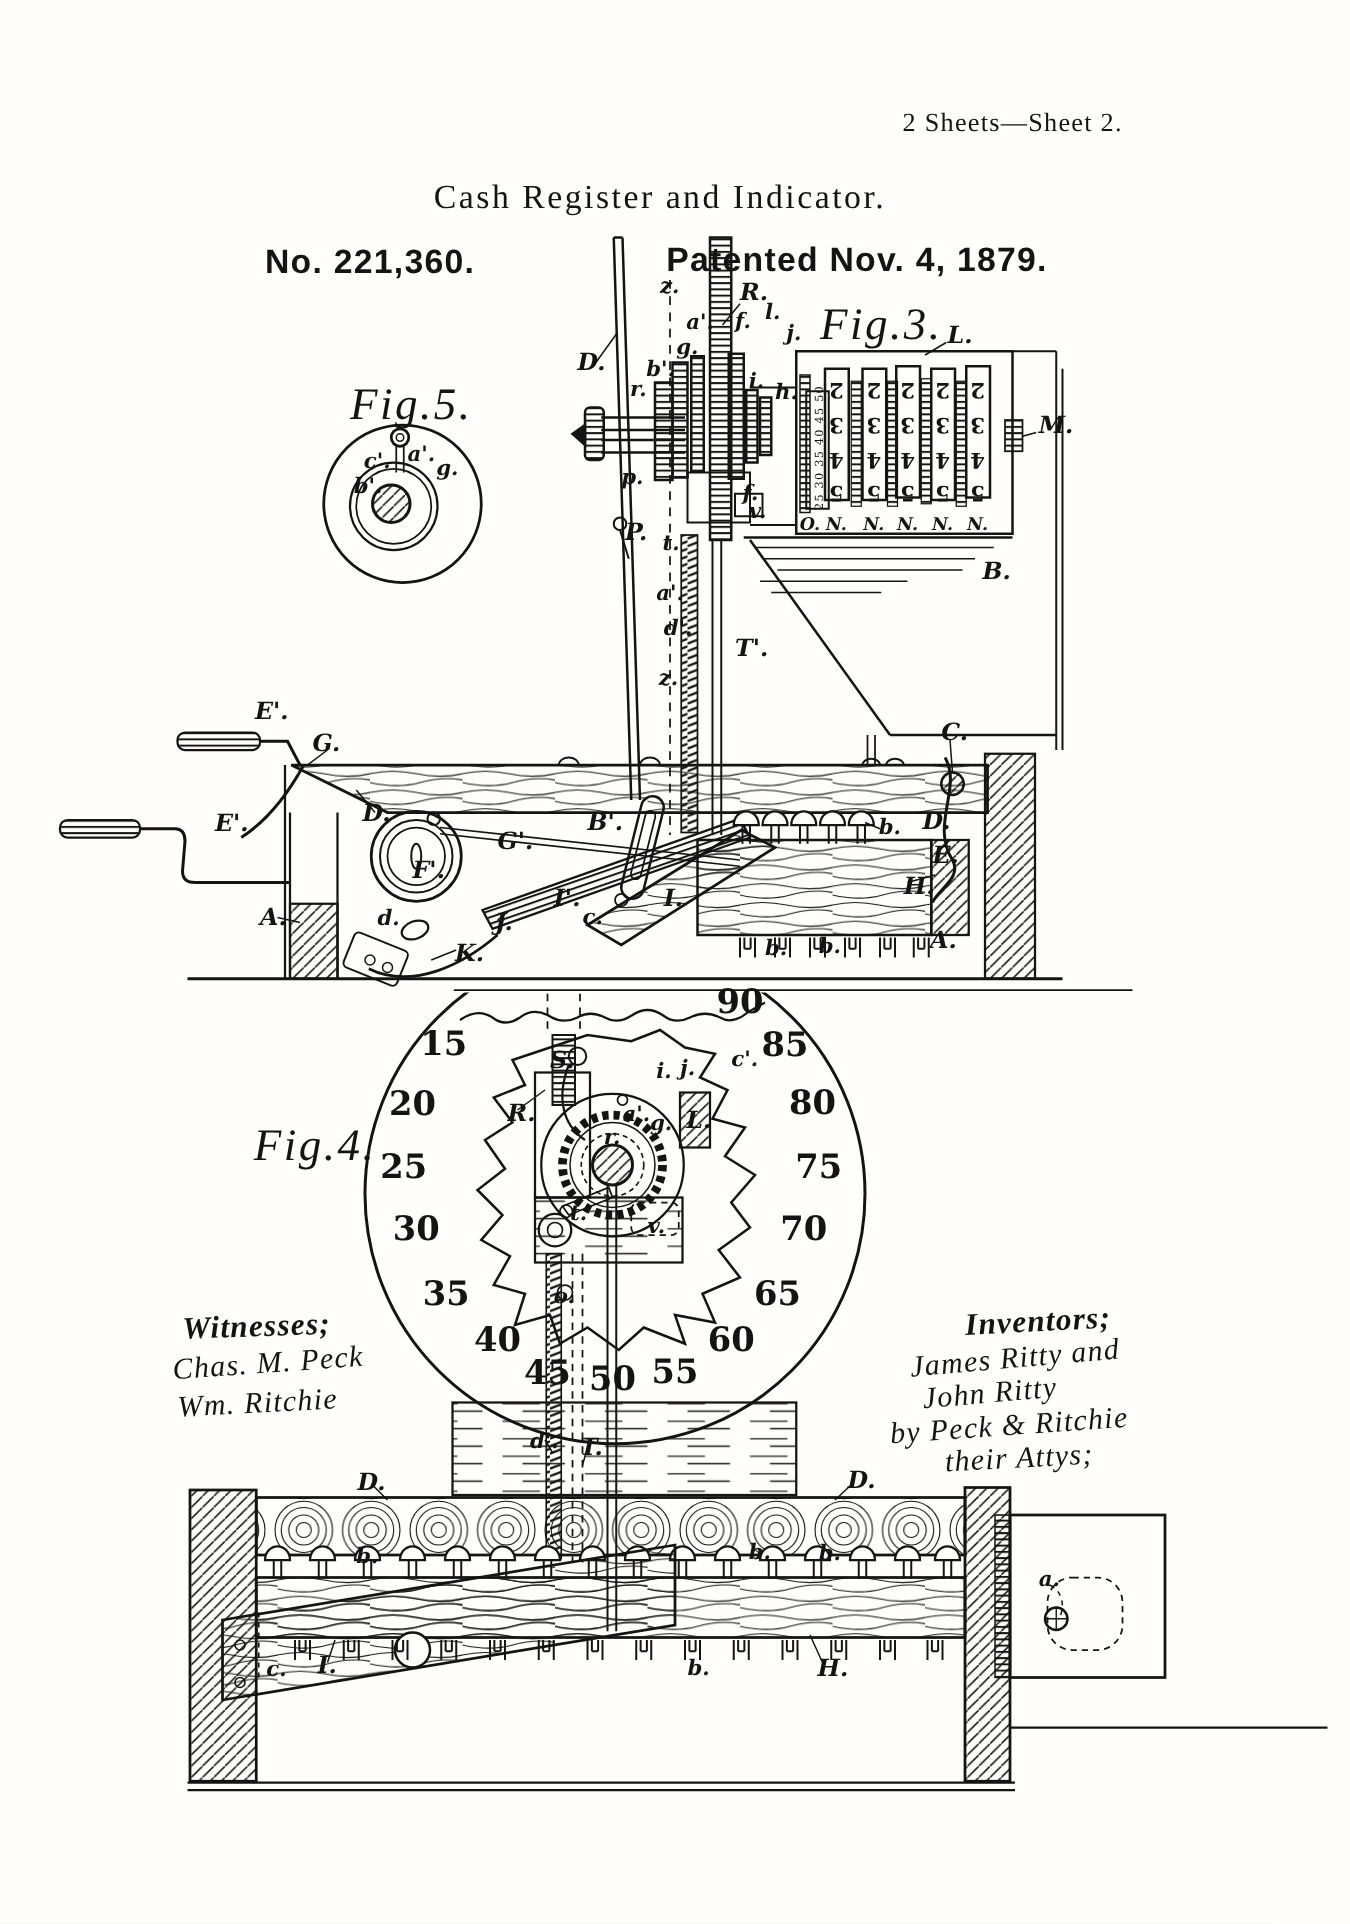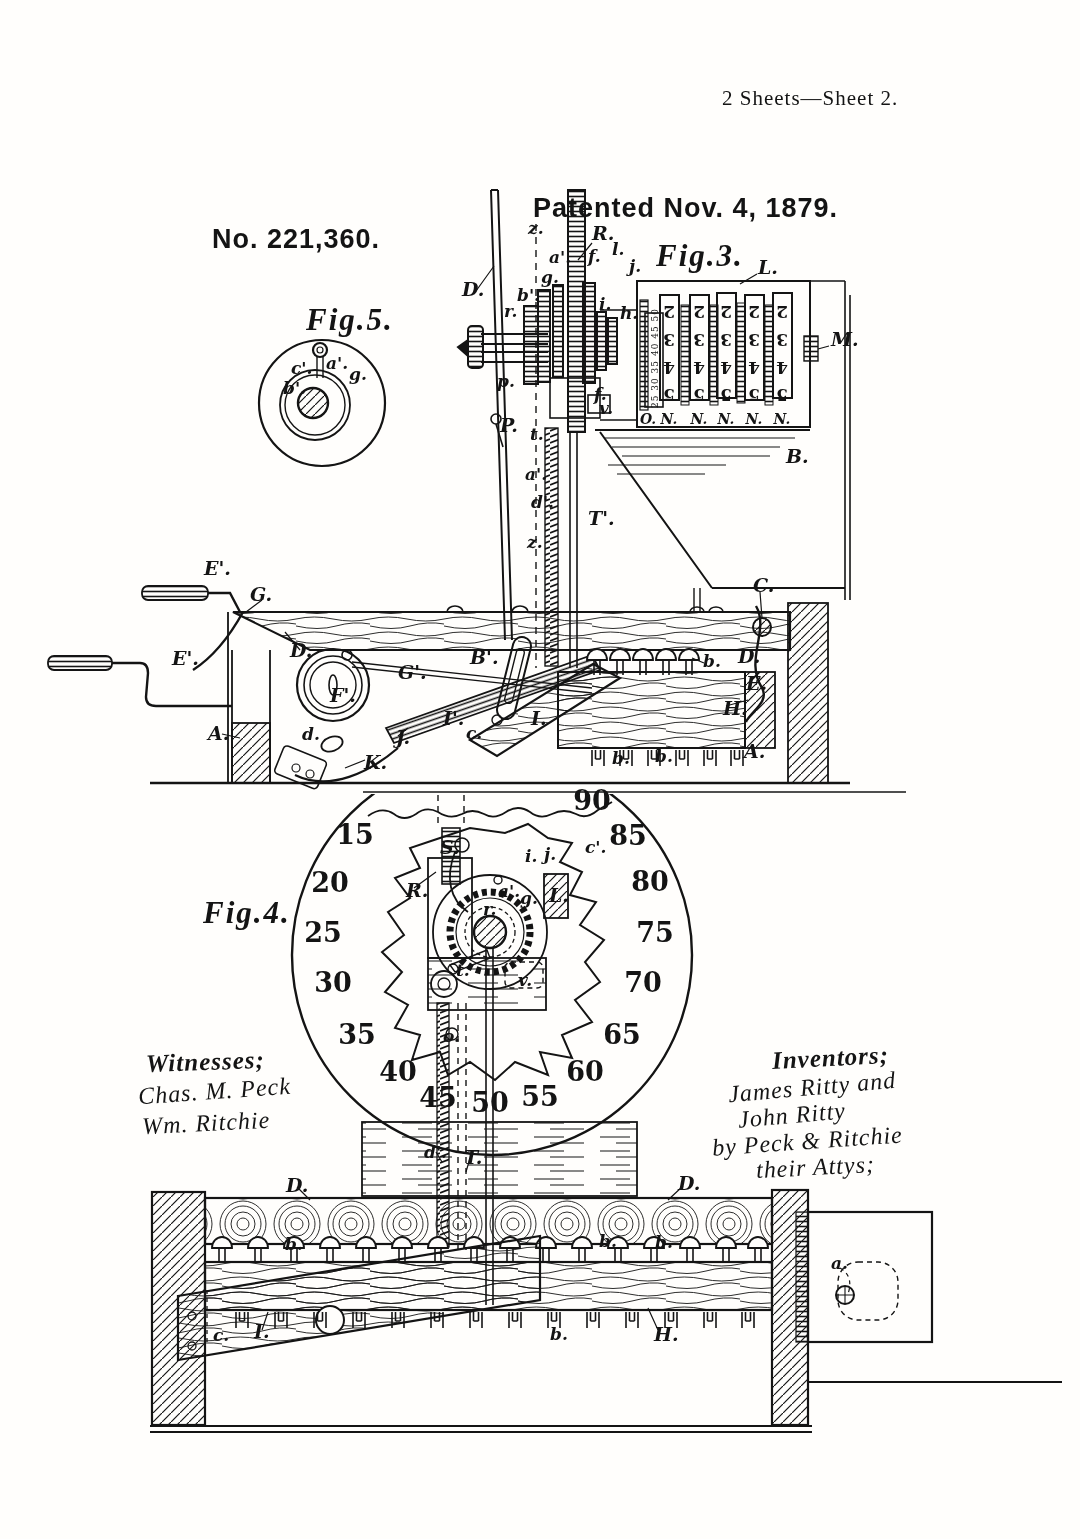--- a/index.html
+++ b/index.html
@@ -2,25 +2,25 @@
 <html><head>
 <meta charset="utf-8">
 <style>
   html,body{margin:0;padding:0;background:#e8e8e8;}
   .page{position:relative;width:1080px;height:1539px;margin:0 auto;background:#fffefc;overflow:hidden;
         font-family:"Liberation Serif","DejaVu Serif",serif;color:#141414;}
   .abs{position:absolute;}
   .sheet-label{top:86px;left:722px;width:190px;font-size:21px;letter-spacing:1px;}
   .title1{top:110px;left:318px;width:420px;text-align:center;font-size:30px;letter-spacing:4px;}
   .title2{top:142px;left:268px;width:520px;text-align:center;font-size:27px;letter-spacing:2px;}
-  .patno{top:194px;left:212px;font-family:"Liberation Sans","DejaVu Sans",sans-serif;font-weight:bold;font-size:27px;letter-spacing:1px;margin-top:30px;}
+  .patno{top:194px;left:212px;font-family:"Liberation Sans","DejaVu Sans",sans-serif;font-weight:bold;font-size:27px;letter-spacing:1px;}
   .patdate{top:193px;left:533px;font-family:"Liberation Sans","DejaVu Sans",sans-serif;font-weight:bold;font-size:27px;letter-spacing:1px;}
-  .figlab{font-style:italic;font-weight:bold;font-size:31px;letter-spacing:2px;}
+  .figlab{font-style:italic;font-weight:normal;font-size:36px;letter-spacing:2px;}
   .fig3{top:238px;left:656px;}
-  .fig5{top:302px;left:306px;}
+  .fig5{top:302px;left:280px;}
   .fig4{top:872px;left:203px;margin-top:23px;}
   .sig-head{font-style:italic;font-weight:bold;font-size:25px;letter-spacing:1px;}
   .script{font-style:italic;font-size:24px;letter-spacing:1px;}
   .w-head{top:1048px;left:146px;transform:rotate(-2deg);}
   .w1{top:1078px;left:138px;transform:rotate(-4deg);}
   .w2{top:1110px;left:142px;transform:rotate(-3deg);}
   .i-head{top:1044px;left:772px;transform:rotate(-3deg);}
   .i1{top:1074px;left:728px;transform:rotate(-5deg);}
   .i2{top:1102px;left:738px;transform:rotate(-5deg);}
   .i3{top:1128px;left:712px;transform:rotate(-4deg);}
@@ -34,20 +34,21 @@
   svg .digit{font-weight:bold;font-size:17px;text-anchor:middle;}
   svg .scale{font-size:9px;text-anchor:middle;letter-spacing:1px;}
   svg .nlab{font-style:italic;font-weight:bold;font-size:14px;text-anchor:middle;}
 </style>
 </head>
 <body>
 
 <div class="page">
 
   <div class="abs sheet-label">2 Sheets—Sheet 2.</div>
+  <div class="abs title2">Cash Register and Indicator.</div>
   <div class="abs patno">No. 221,360.</div>
   <div class="abs patdate">Patented Nov. 4, 1879.</div>
 
   <div class="abs figlab fig3">Fig.3.</div>
   <div class="abs figlab fig5">Fig.5.</div>
   <div class="abs figlab fig4">Fig.4.</div>
 
   <div class="abs sig-head w-head">Witnesses;</div>
   <div class="abs script w1">Chas. M. Peck</div>
   <div class="abs script w2">Wm. Ritchie</div>

